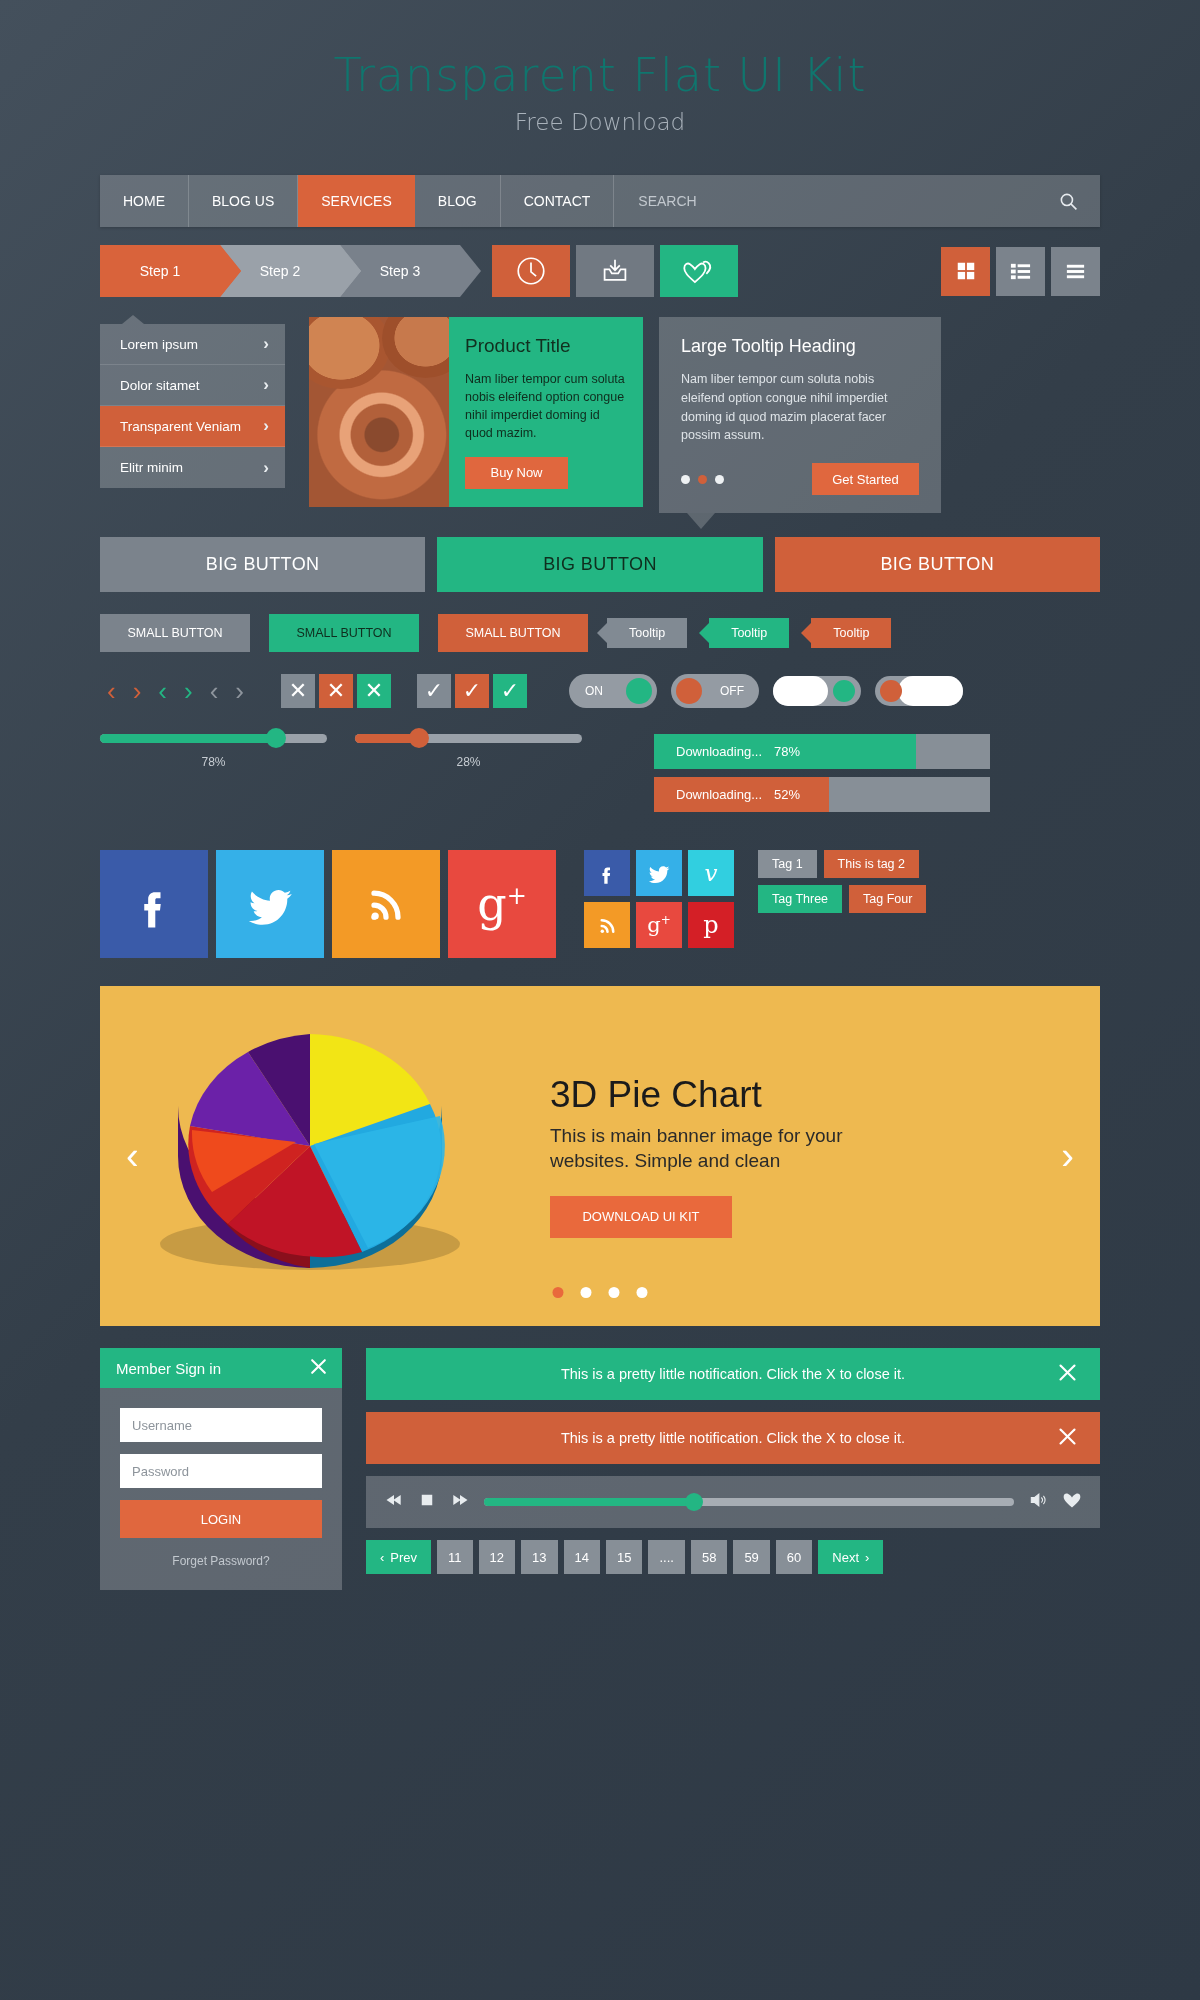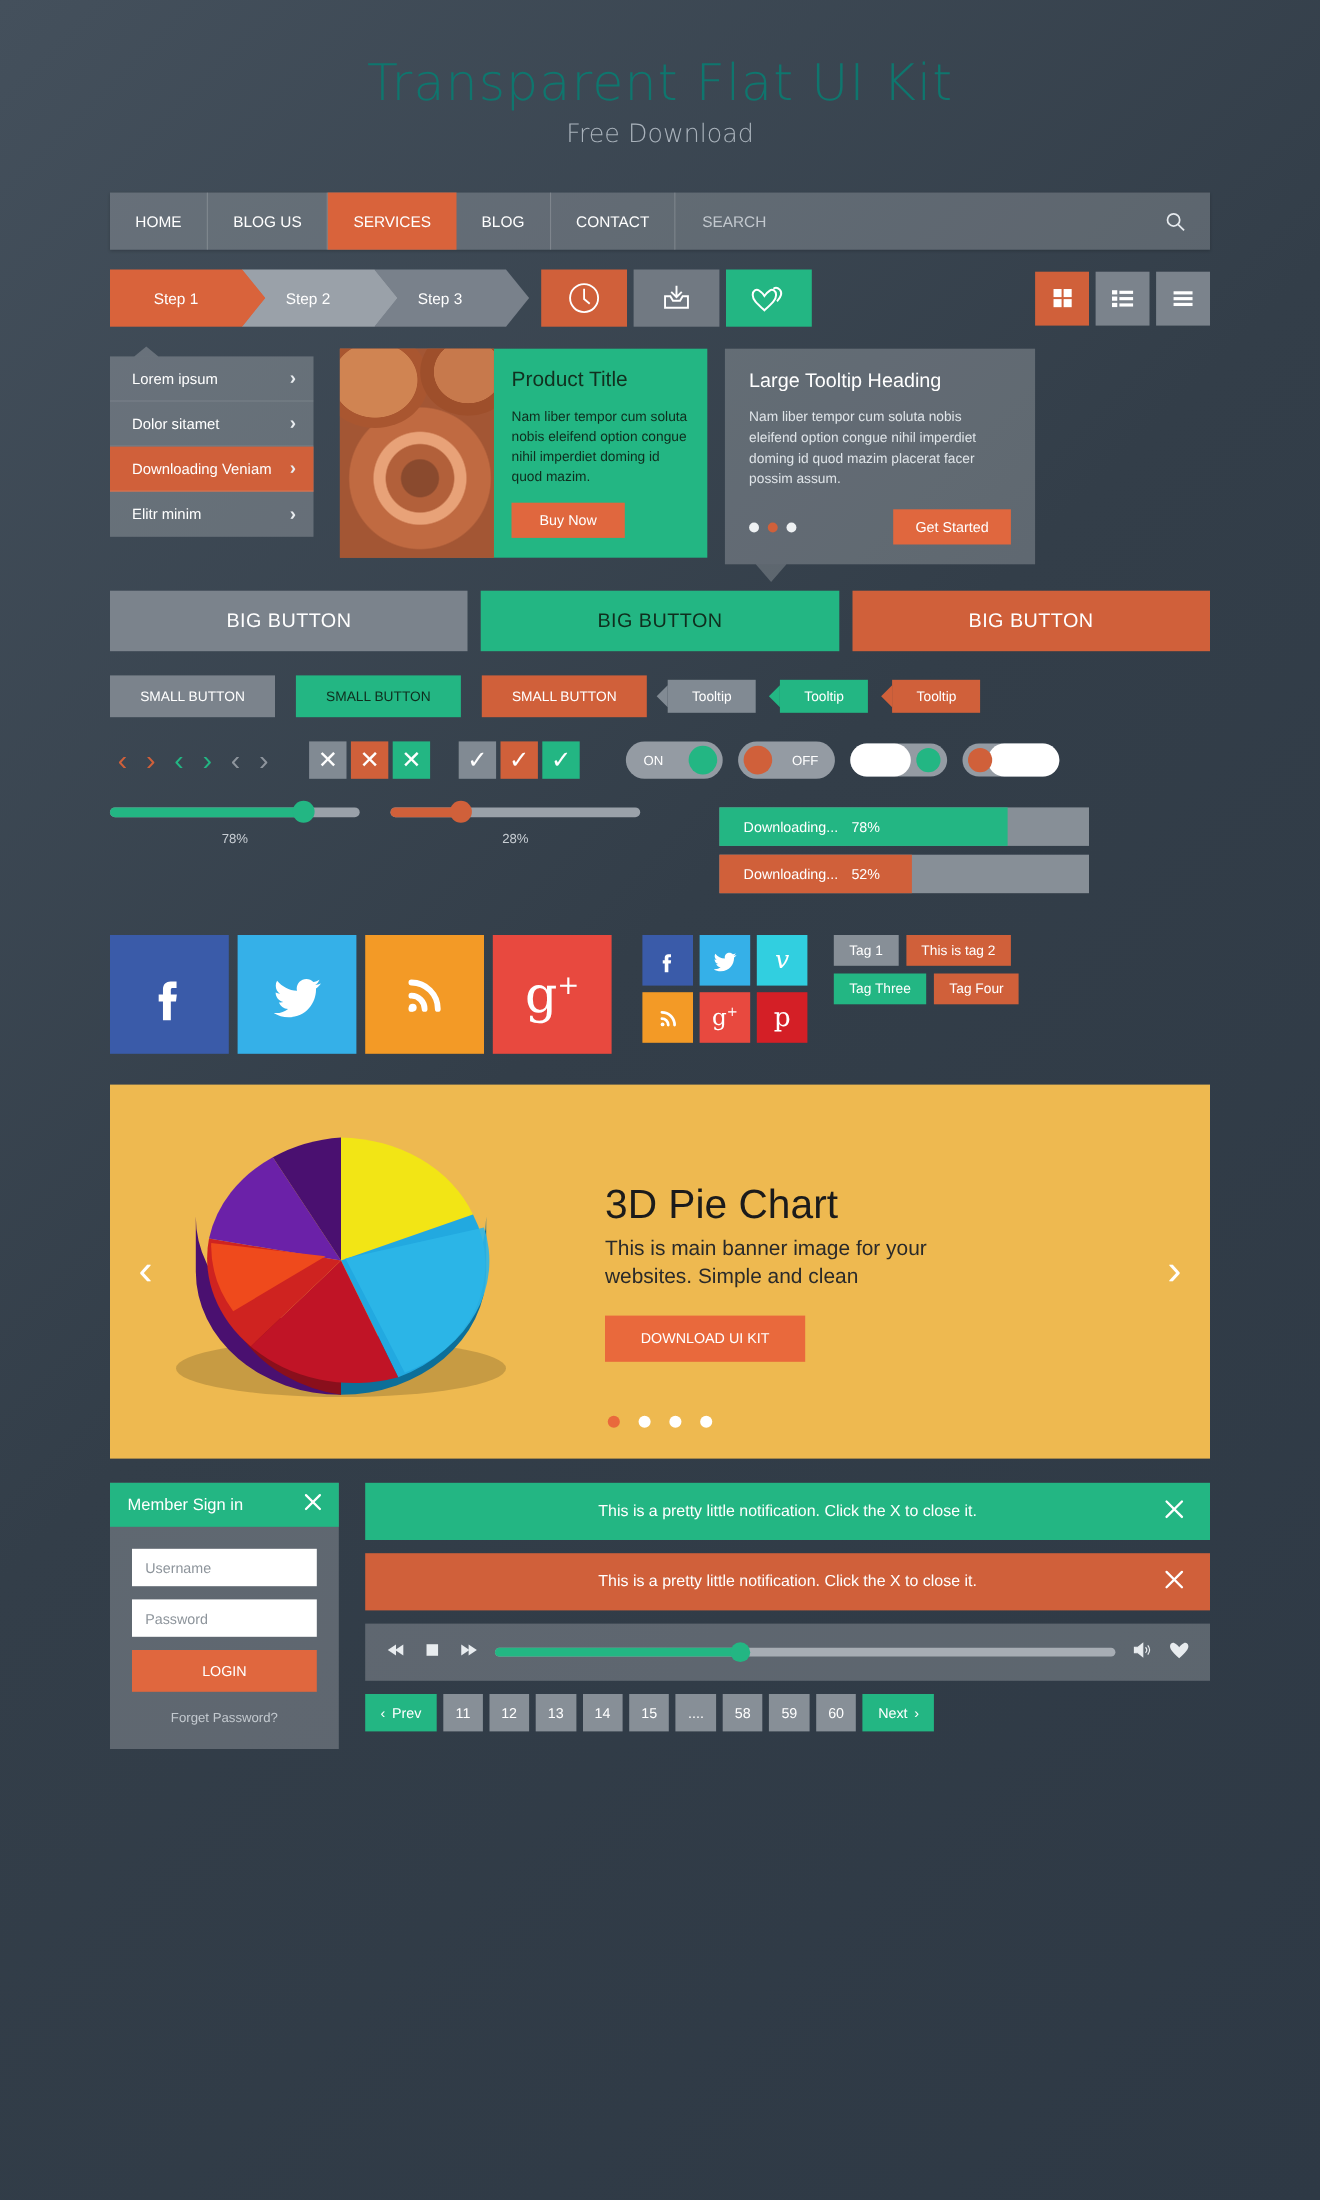--- a/index.html
+++ b/index.html
@@ -278,21 +278,21 @@
   }
   .bnav { position: absolute; top: 50%; transform: translateY(-50%); color: #fff; font-size: 38px; font-weight: 300; }
   .bnav.l { left: 26px; }
   .bnav.r { right: 26px; }
   .bdots { position: absolute; bottom: 28px; left: 50%; transform: translateX(-50%); display: flex; gap: 17px; }
   .bdot { width: 11px; height: 11px; border-radius: 50%; background: #fff; }
   .bdot.on { background: #e9693c; }
 
   
   .row-bottom { display: flex; margin-top: 22px; }
-  .login { width: 208px; background: rgba(255,255,255,0.22); }
+  .login { width: 242px; background: rgba(255,255,255,0.22); }
   .login-hd {
     height: 40px; background: #23b683; display: flex; align-items: center;
     justify-content: space-between; padding: 0 14px 0 16px;
   }
   .login-hd .t { color: #fff; font-size: 15px; }
   .login-bd { padding: 20px 20px 22px 20px; }
   .ipt {
     height: 34px; background: #fff; width: 100%; display: flex; align-items: center;
     padding: 16px 12px; color: #8d949b; font-size: 13px; margin-bottom: 12px;
   }
@@ -428,21 +428,21 @@
         <i class="pointer"></i>
         <div class="menu-row">
           <span>Lorem ipsum</span>
           <span class="arr">›</span>
         </div>
         <div class="menu-row">
           <span>Dolor sitamet</span>
           <span class="arr">›</span>
         </div>
         <div class="menu-row active">
-          <span>Downloading Veniam</span>
+          <span>Transparent Veniam</span>
           <span class="arr">›</span>
         </div>
         <div class="menu-row">
           <span>Elitr minim</span>
           <span class="arr">›</span>
         </div>
       </div>
 
       <div class="prod-card">
         <div class="prod-img"></div>

